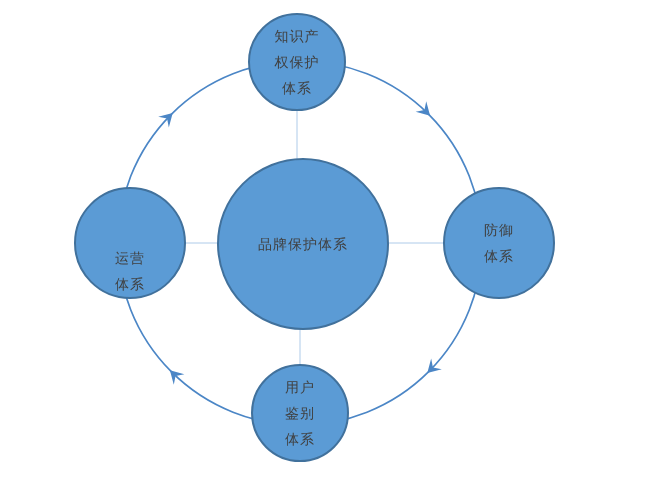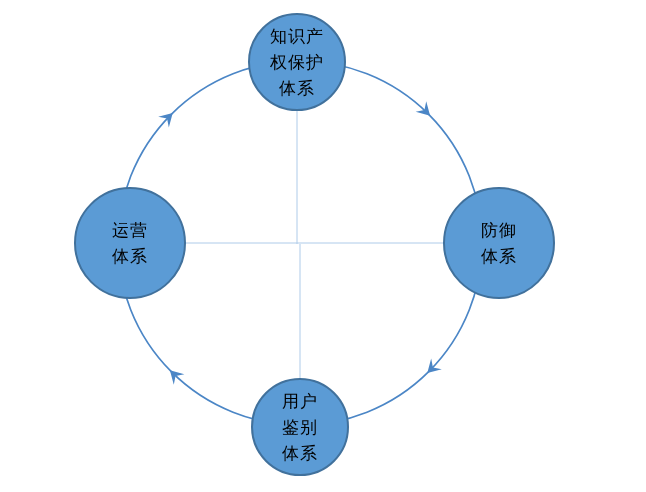--- a/index.html
+++ b/index.html
@@ -25,31 +25,31 @@
     border-radius: 50%;
     background: #5b9bd5;
     border: 2px solid #41719c;
     box-sizing: border-box;
     display: flex;
     align-items: center;
     justify-content: center;
     text-align: center;
   }
   .node-label {
-    color: #000000;
-    font-size: 17px;
+    color: #404040;
+    font-size: 14px;
     line-height: 26px;
     letter-spacing: 1px;
     white-space: pre-line;
   }
   .node-center   { left: 217px; top: 158px; width: 172px; height: 172px; }
   .node-top      { left: 248px; top: 13px;  width: 98px;  height: 98px;  }
   .node-right    { left: 443px; top: 187px; width: 112px; height: 112px; }
-  .node-bottom   { left: 251px; top: 378px; width: 98px;  height: 98px;  }
-  .node-left     { left: 74px;  top: 187px; width: 112px; height: 112px; }
+  .node-bottom   { left: 251px; top: 364px; width: 98px;  height: 98px;  }
+  .node-left     { left: 74px;  top: 187px; width: 112px; height: 112px; align-items: flex-end; }
 </style>
 </head>
 <body>
 
 <div class="canvas">
 
   <svg class="layer" width="646" height="492" viewBox="0 0 646 492">
 
     <line x1="297" y1="62" x2="297" y2="244" stroke="#aecbe9" stroke-width="1"></line>
     <line x1="490" y1="243" x2="303" y2="243" stroke="#aecbe9" stroke-width="1"></line>
@@ -57,20 +57,23 @@
     <line x1="130" y1="243" x2="303" y2="243" stroke="#aecbe9" stroke-width="1"></line>
 
     <circle cx="300" cy="243" r="182" fill="none" stroke="#4b86c6" stroke-width="1.7"></circle>
 
     <path d="M 2 0 L -11 -7.5 L -6 0 L -11 7.5 Z" fill="#4b86c6" transform="translate(171.3,114.3) rotate(-45)"></path>
     <path d="M 2 0 L -11 -7.5 L -6 0 L -11 7.5 Z" fill="#4b86c6" transform="translate(428.7,114.3) rotate(45)"></path>
     <path d="M 2 0 L -11 -7.5 L -6 0 L -11 7.5 Z" fill="#4b86c6" transform="translate(428.7,371.7) rotate(135)"></path>
     <path d="M 2 0 L -11 -7.5 L -6 0 L -11 7.5 Z" fill="#4b86c6" transform="translate(171.3,371.7) rotate(-135)"></path>
   </svg>
 
+  <div class="node node-center">
+    <span class="node-label">品牌保护体系</span>
+  </div>
 
   <div class="node node-top">
     <span class="node-label">知识产
 权保护
 体系</span>
   </div>
 
   <div class="node node-right">
     <span class="node-label">防御
 体系</span>

